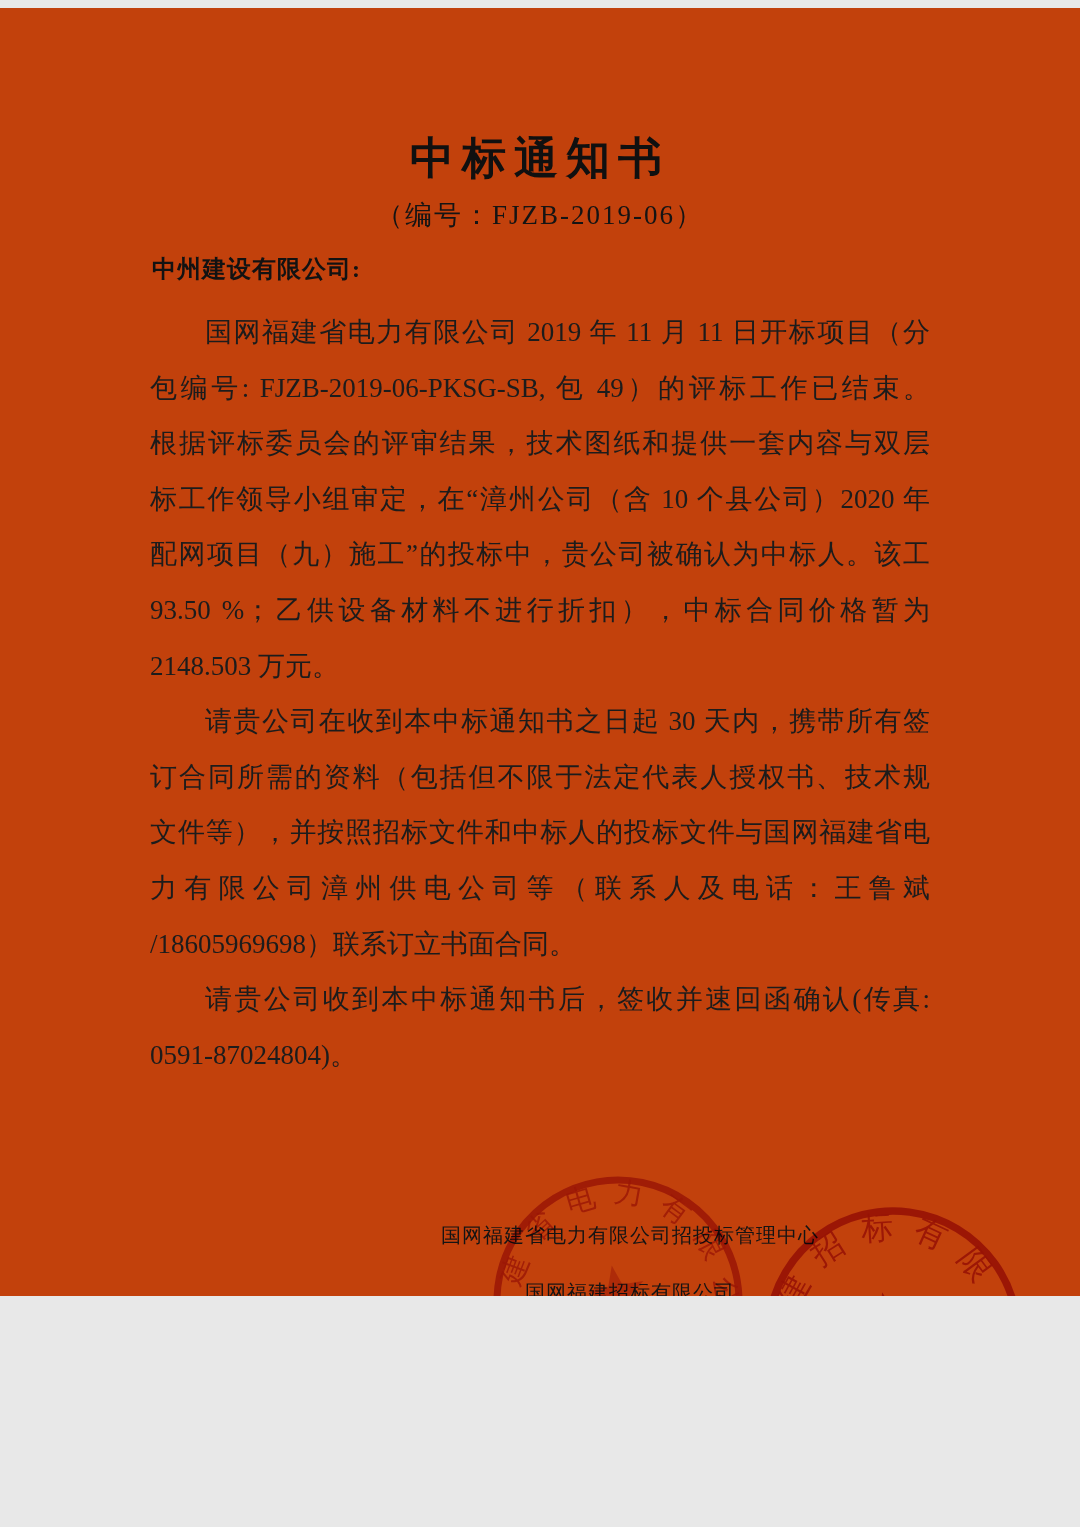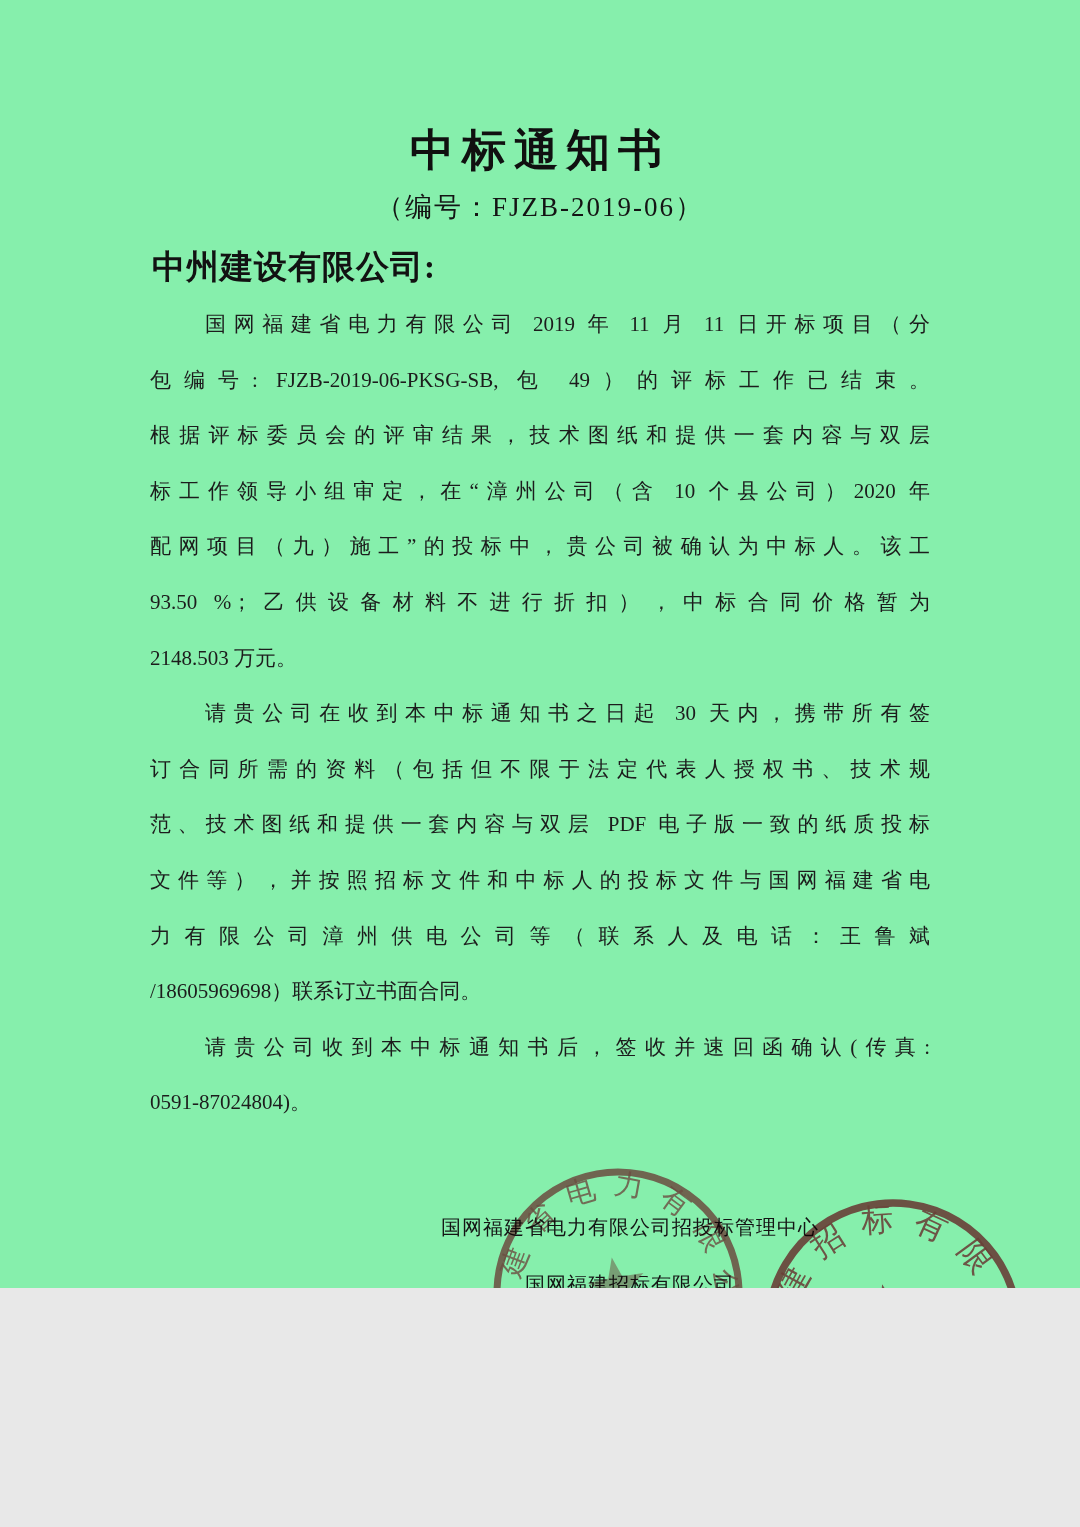--- a/index.html
+++ b/index.html
@@ -1,44 +1,44 @@
 <!DOCTYPE html>
 <html><head>
 <meta charset="utf-8">
 <style>
   html,body { margin:0; padding:0; background:#e8e8e8; }
   .page {
     position:relative;
     width:1080px; height:1288px;
-    margin:0 auto;
-    background:#86efac;
+    margin:8px auto;
+    background:#c2410c;
     font-family:"Liberation Serif","DejaVu Serif",serif;
     color:#1c1c1c;
     overflow:hidden;
   }
   .doc-title {
     position:absolute; top:121px; left:0; width:1080px;
     text-align:center;
     font-size:44px; font-weight:bold; letter-spacing:8px;
     color:#101010;
   }
   .doc-number {
     position:absolute; top:189px; left:0; width:1080px;
     text-align:center;
     font-size:27px; letter-spacing:2px;
     color:#141414;
   }
   .addressee {
     position:absolute; top:245px; left:152px;
-    font-size:33px; font-weight:bold; letter-spacing:1px;
+    font-size:24px; font-weight:bold; letter-spacing:1px;
     color:#121212;
   }
   .doc-body {
     position:absolute; top:297px; left:150px; width:780px;
-    font-size:21px;
+    font-size:27px;
   }
   .doc-body .line {
     height:55.6px; line-height:55.6px;
     text-align:left;
   }
   .doc-body .line.just {
     text-align:justify;
     text-align-last:justify;
     text-justify:inter-character;
   }
@@ -70,21 +70,20 @@
   <div class="doc-body" id="doc-body">
       <div class="line just indent">国网福建省电力有限公司 2019 年 11 月 11 日开标项目（分</div>
       <div class="line just">包编号: FJZB-2019-06-PKSG-SB, 包 49）的评标工作已结束。</div>
       <div class="line just">根据评标委员会的评审结果，技术图纸和提供一套内容与双层</div>
       <div class="line just">标工作领导小组审定，在“漳州公司（含 10 个县公司）2020 年</div>
       <div class="line just">配网项目（九）施工”的投标中，贵公司被确认为中标人。该工</div>
       <div class="line just">93.50 %；乙供设备材料不进行折扣），中标合同价格暂为</div>
       <div class="line">2148.503 万元。</div>
       <div class="line just indent">请贵公司在收到本中标通知书之日起 30 天内，携带所有签</div>
       <div class="line just">订合同所需的资料（包括但不限于法定代表人授权书、技术规</div>
-      <div class="line just">范、技术图纸和提供一套内容与双层 PDF 电子版一致的纸质投标</div>
       <div class="line just">文件等），并按照招标文件和中标人的投标文件与国网福建省电</div>
       <div class="line just">力有限公司漳州供电公司等（联系人及电话：王鲁斌</div>
       <div class="line">/18605969698）联系订立书面合同。</div>
       <div class="line just indent">请贵公司收到本中标通知书后，签收并速回函确认(传真:</div>
       <div class="line">0591-87024804)。</div>
     </div>
 
   <div class="signature">
     <div class="sig-line">国网福建省电力有限公司招投标管理中心</div>
     <div class="sig-line">国网福建招标有限公司</div>

